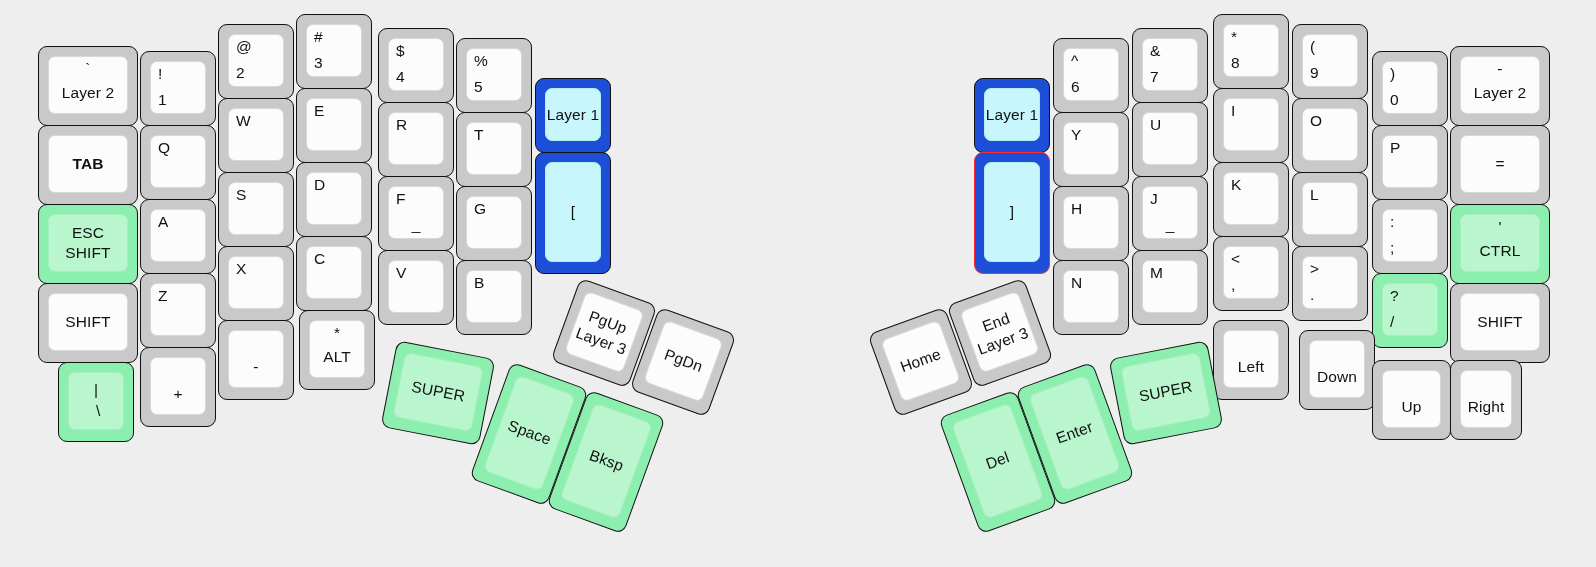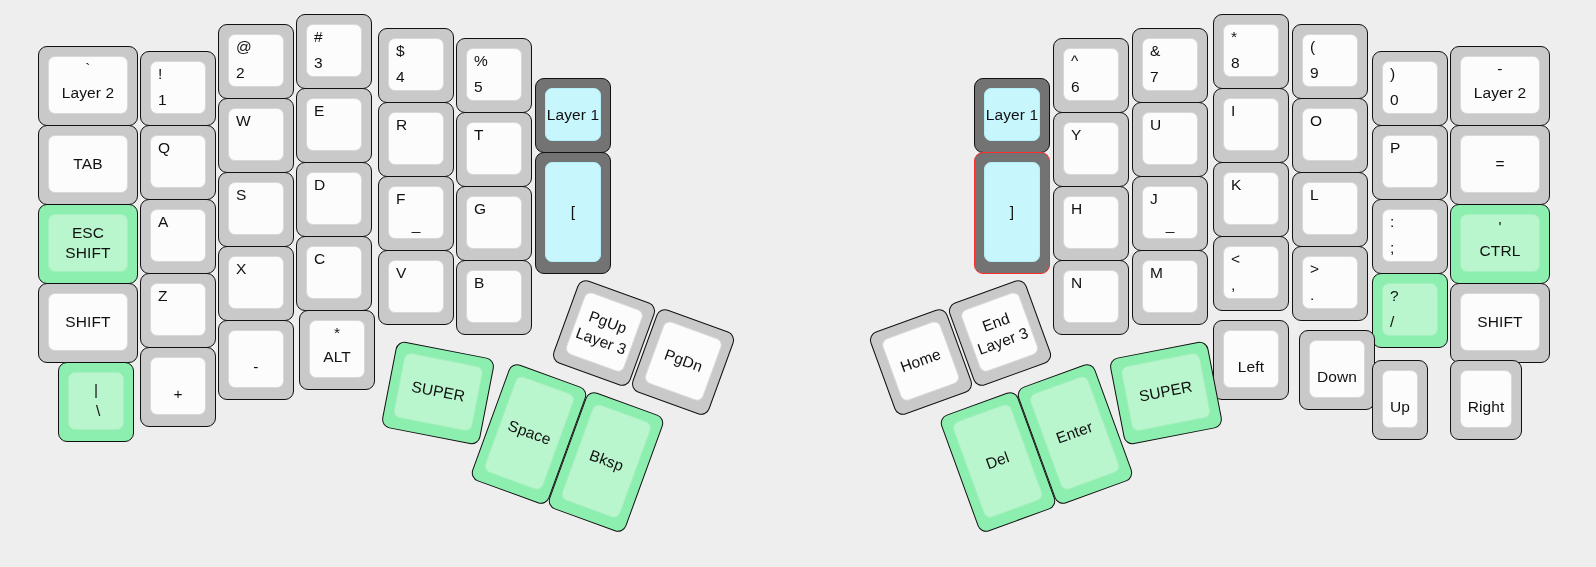--- a/index.html
+++ b/index.html
@@ -28,21 +28,21 @@
     border-radius:7px;
     background:#fcfcfc;
     border:1px solid #d8d8d8;
     position:relative;
     overflow:hidden;
   }
 
   
   .key.green{background:#8cefaf;}
   .key.green > .cap{background:#b9f6cd;border-color:#a6efbe;}
-  .key.blue{background:#737373;}
+  .key.blue{background:#1d4ed8;}
   .key.blue > .cap{background:#c7f6fd;border-color:#b3eef8;}
   .key.sel{border-color:#ff2d2d;}
 
   
   .lg{
     position:absolute;
     color:#111111;
     font-size:15.5px;
     line-height:1.08;
     white-space:pre;
@@ -103,21 +103,21 @@
       <div class="cap">
         <span class="lg tl">%</span>
         <span class="lg bl">5</span>
       </div>
     </div>
     <div class="key blue" style="left: 535px; top: 78px; width: 76px; height: 75px;">
       <div class="cap">
         <span class="lg c">Layer 1</span>
       </div>
     </div>
-    <div class="key gray" style="left: 38px; top: 125px; width: 100px; height: 80px;">
+    <div class="key gray" style="left: 38px; top: 125px; width: 100px; height: 80px; font-weight: bold;">
       <div class="cap">
         <span class="lg c">TAB</span>
       </div>
     </div>
     <div class="key gray" style="left: 140px; top: 125px; width: 76px; height: 75px;">
       <div class="cap">
         <span class="lg tl">Q</span>
       </div>
     </div>
     <div class="key gray" style="left: 218px; top: 98px; width: 76px; height: 75px;">
@@ -400,21 +400,21 @@
     <div class="key gray" style="left: 1213px; top: 320px; width: 76px; height: 80px;">
       <div class="cap">
         <span class="lg cb">Left</span>
       </div>
     </div>
     <div class="key gray" style="left: 1299px; top: 330px; width: 76px; height: 80px;">
       <div class="cap">
         <span class="lg cb">Down</span>
       </div>
     </div>
-    <div class="key gray" style="left: 1372px; top: 360px; width: 56px; height: 80px;">
+    <div class="key gray" style="left: 1372px; top: 360px; width: 79px; height: 80px;">
       <div class="cap">
         <span class="lg cb">Up</span>
       </div>
     </div>
     <div class="key gray" style="left: 1450px; top: 360px; width: 72px; height: 80px;">
       <div class="cap">
         <span class="lg cb">Right</span>
       </div>
     </div>
     <div class="key gray" style="left: 880px; top: 318px; width: 82px; height: 88px; transform: rotate(-20deg);">

